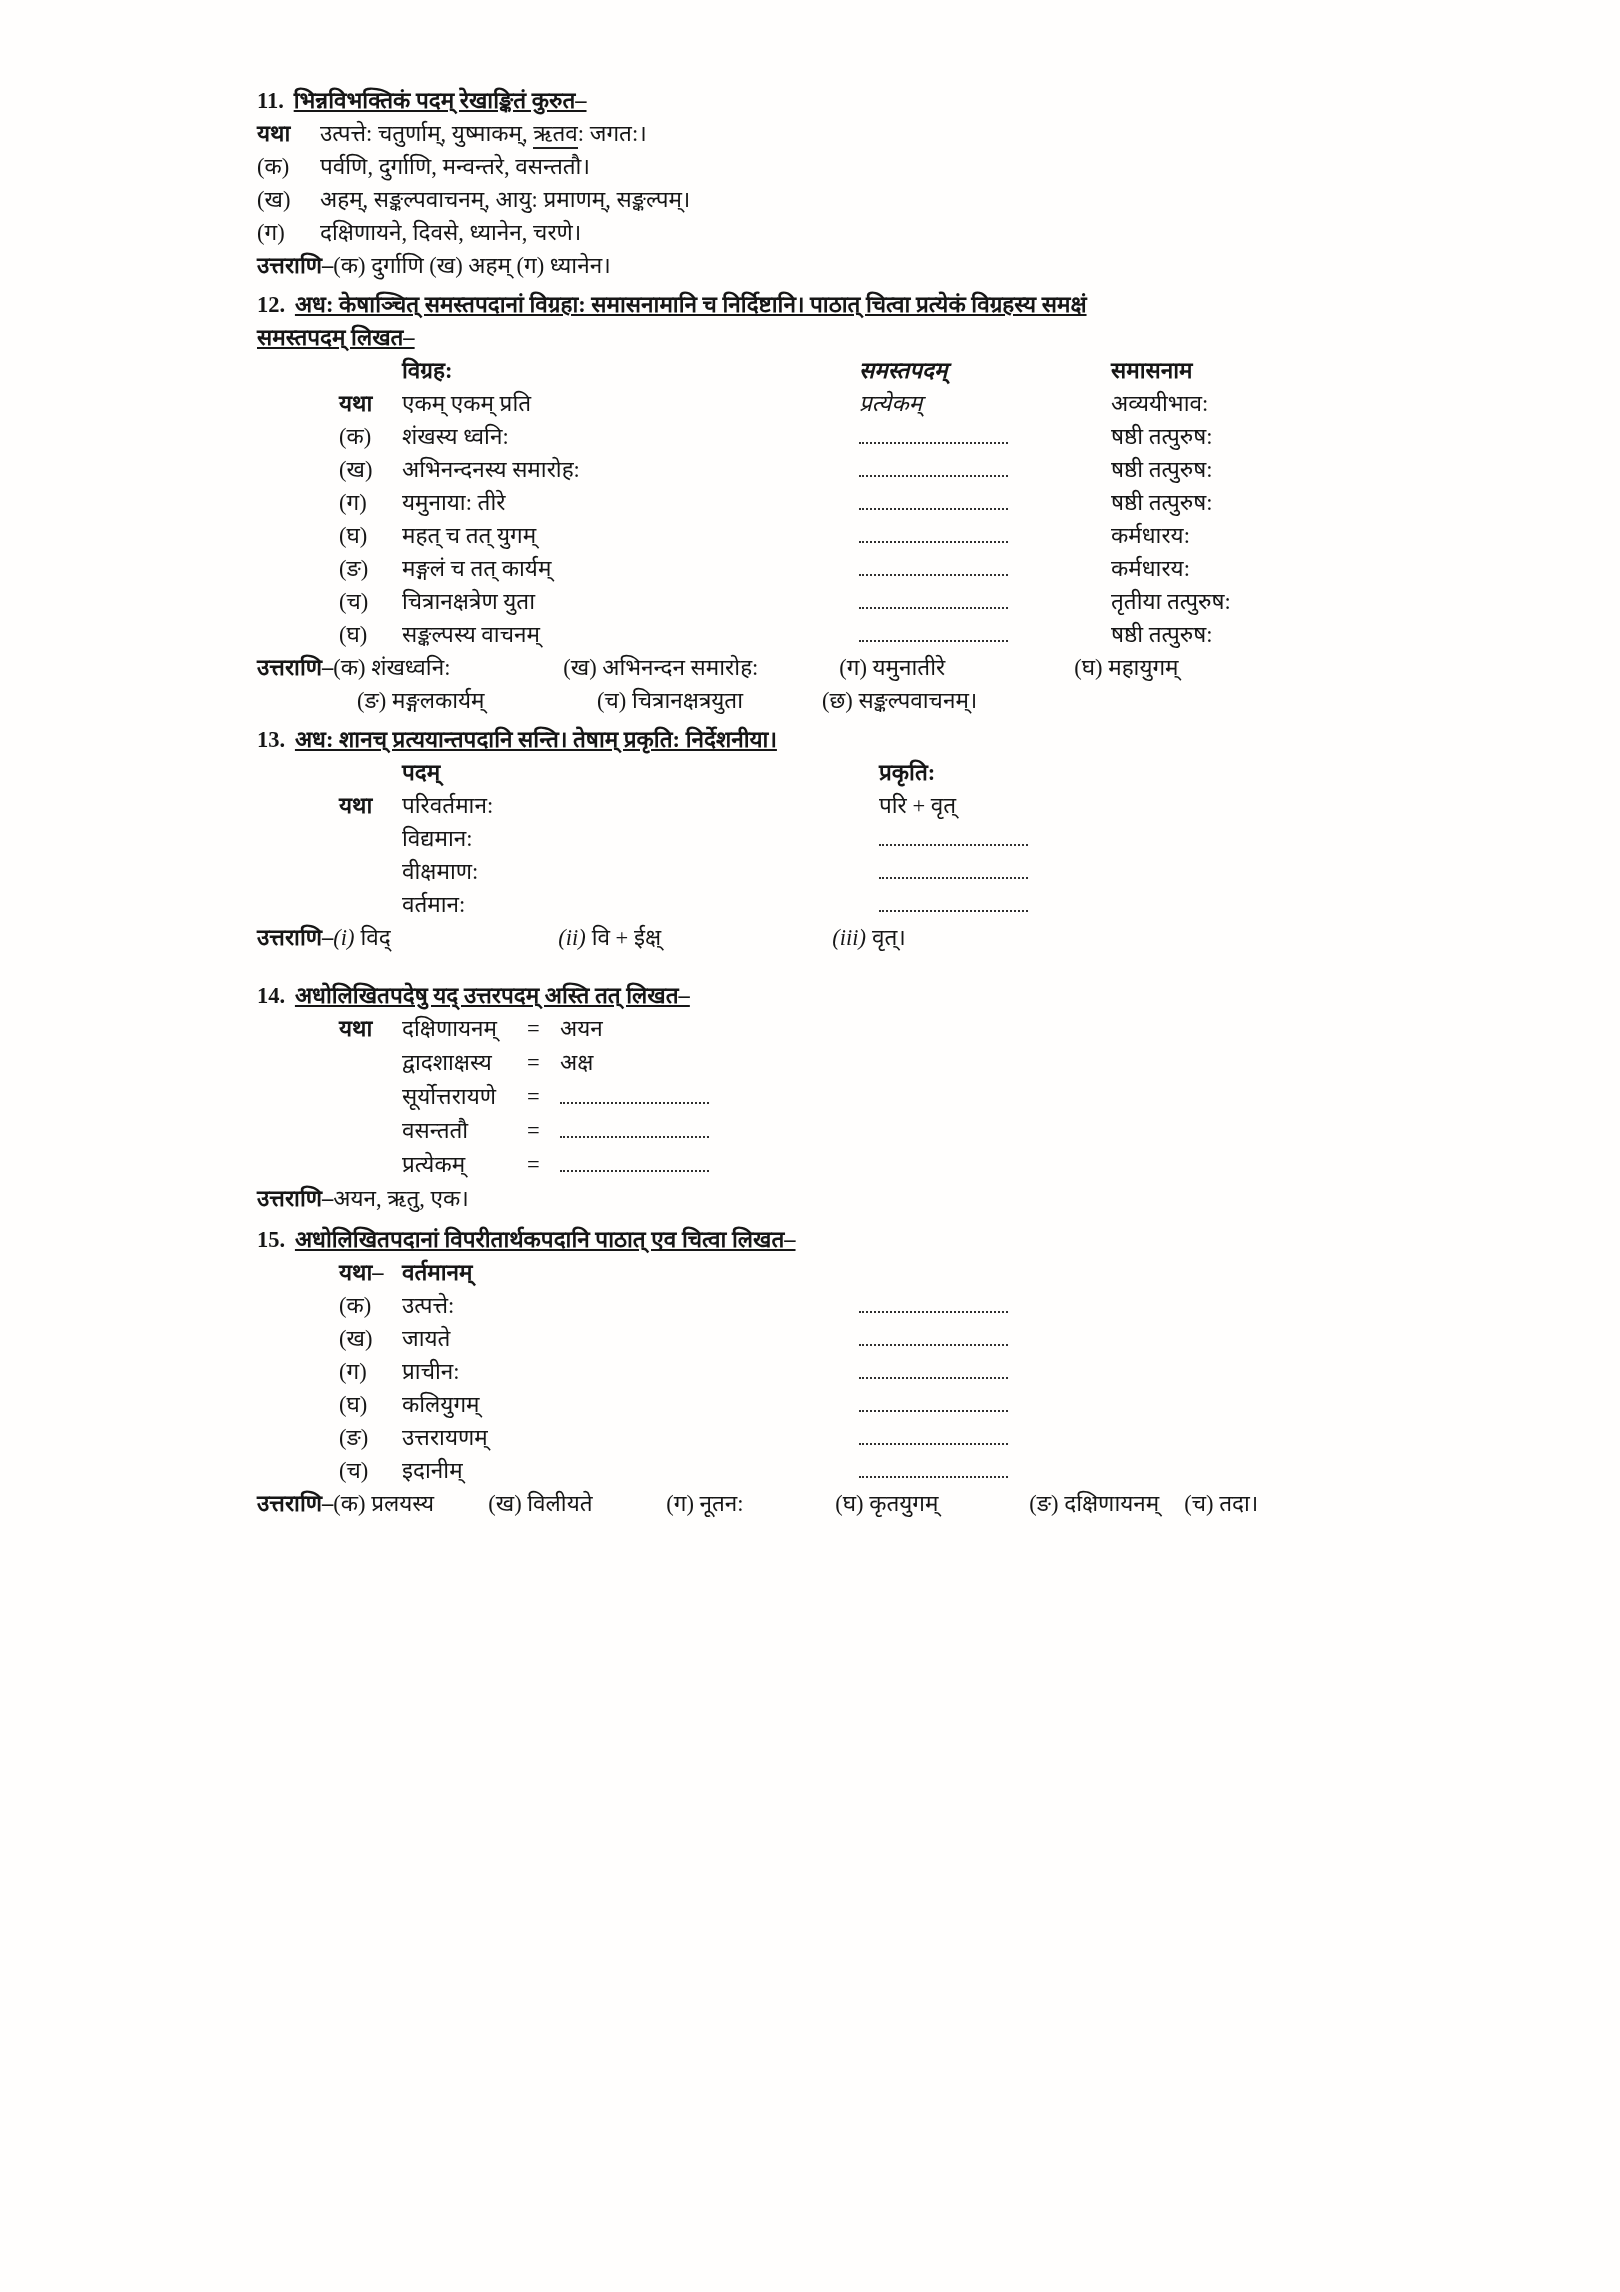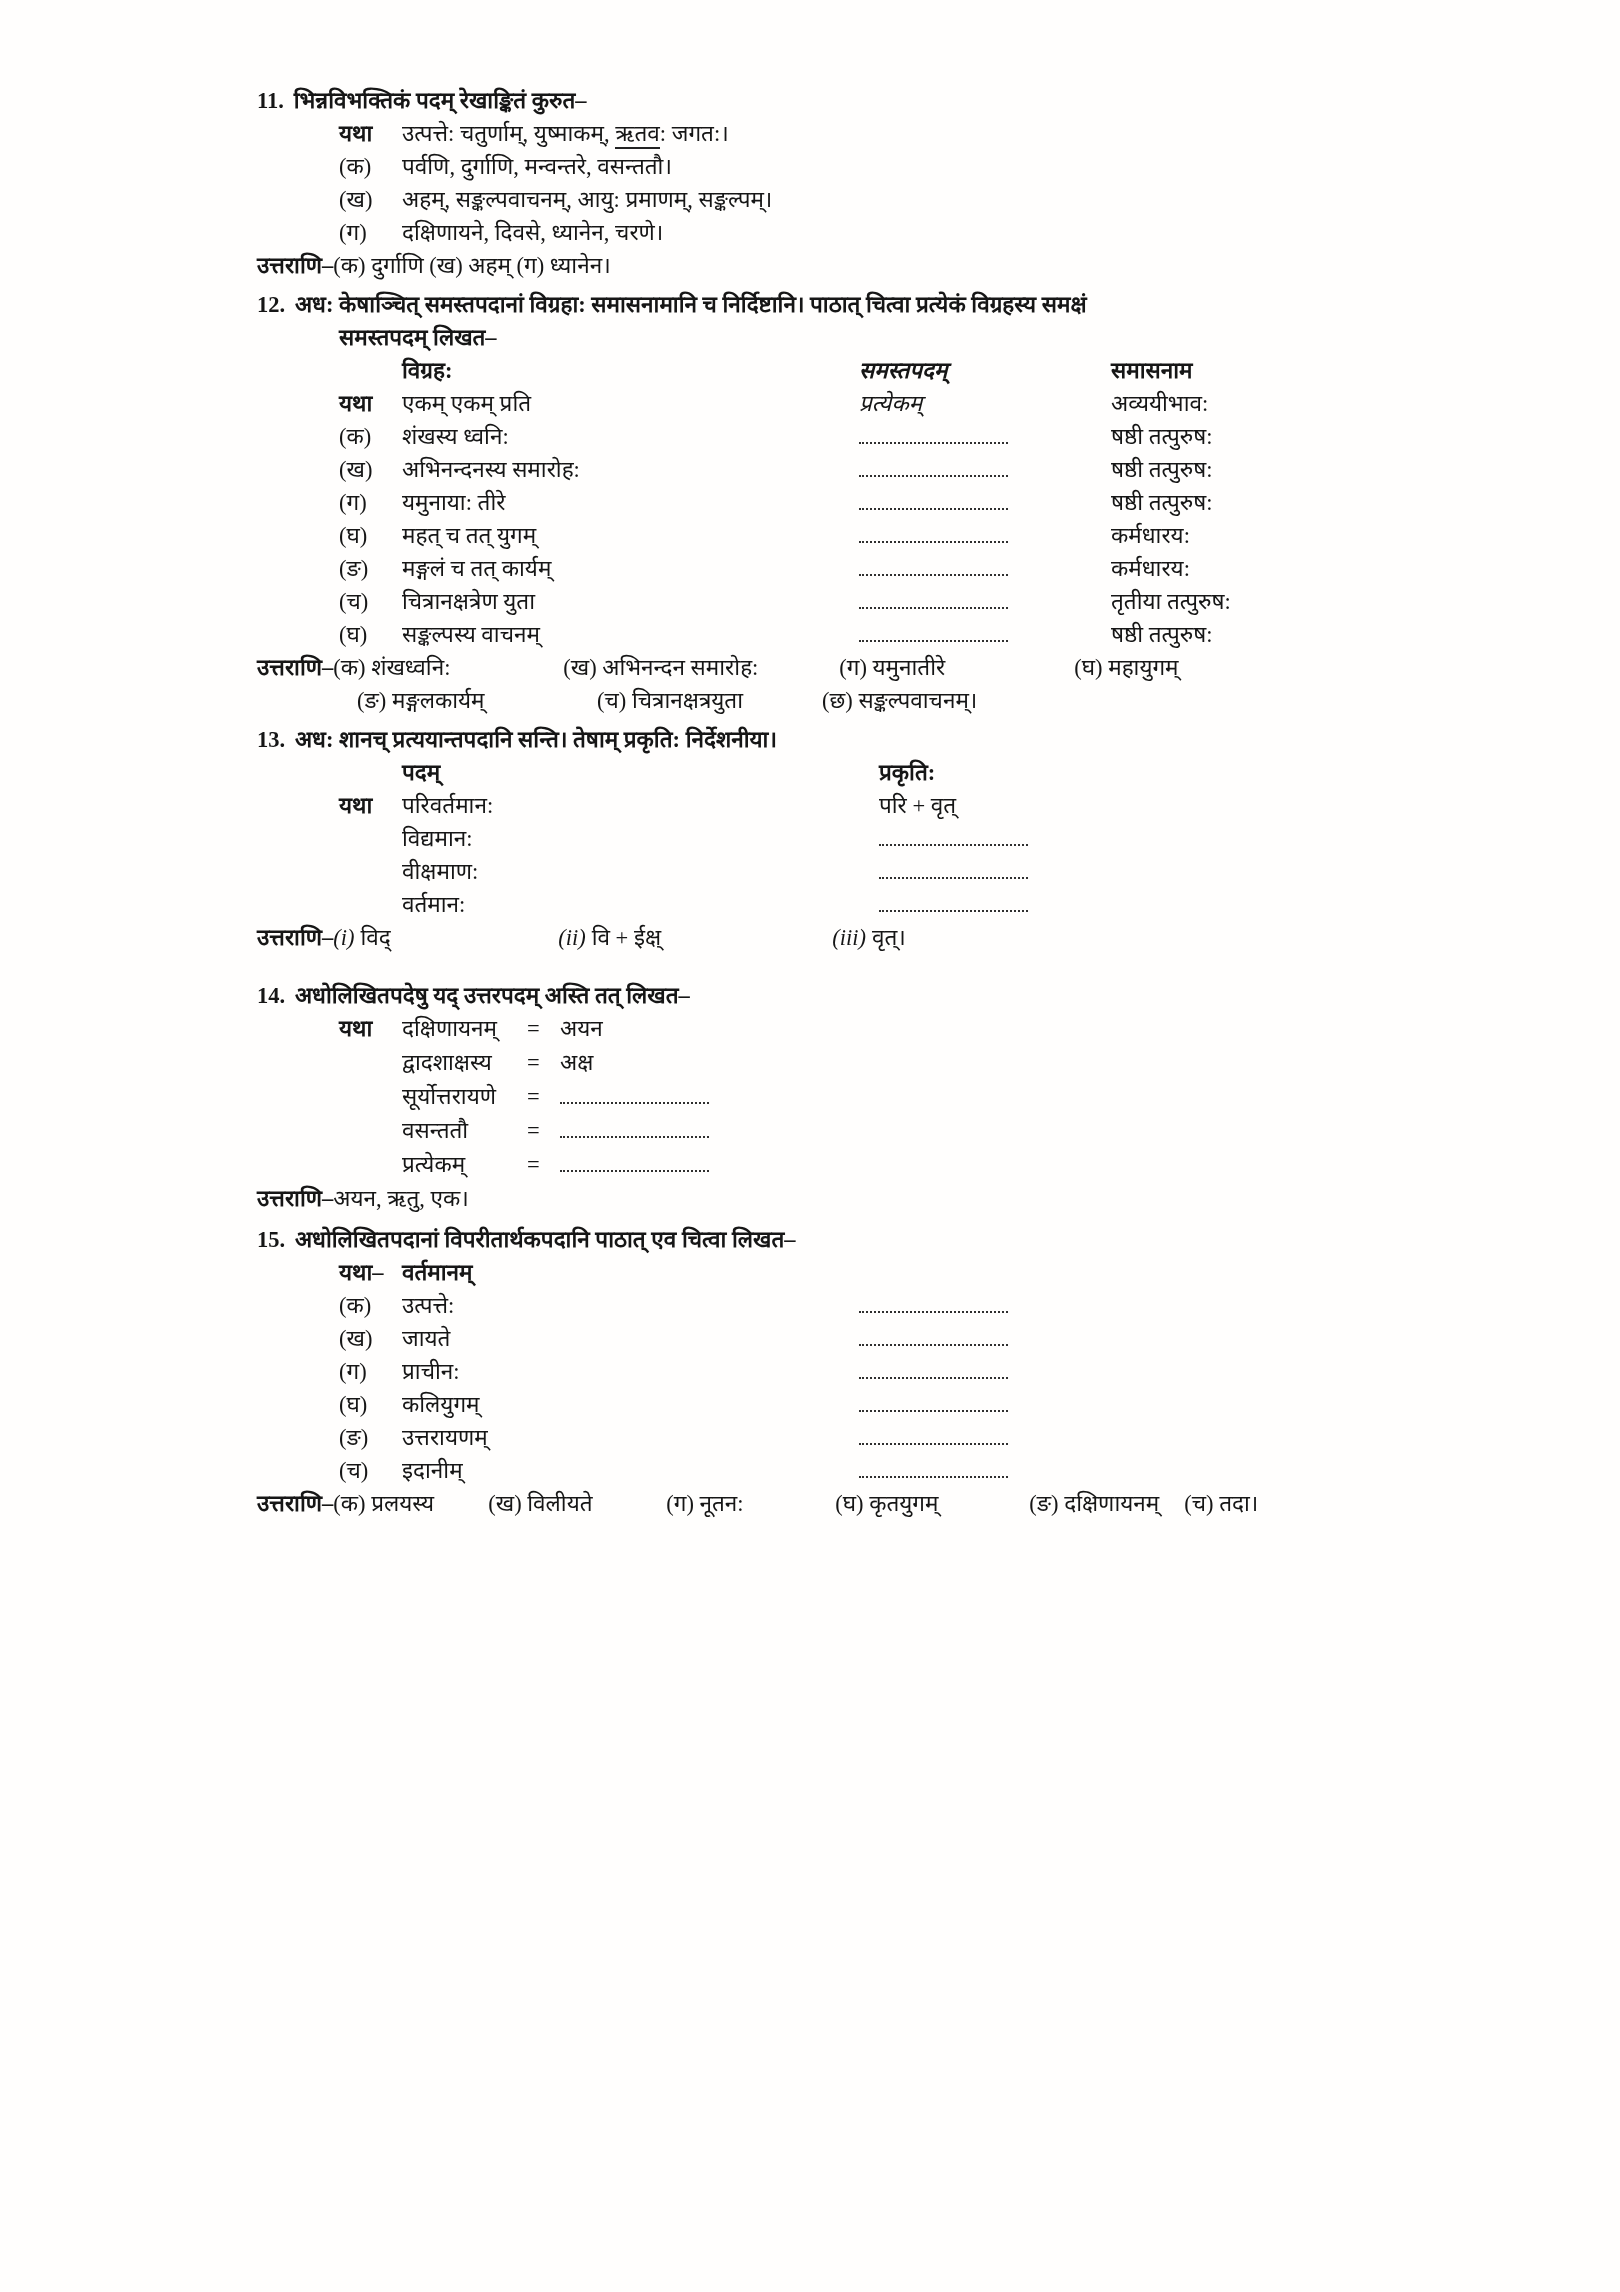--- a/index.html
+++ b/index.html
@@ -1,23 +1,23 @@
 <!DOCTYPE html>
 <html><head>
 <meta charset="utf-8">
 <style>
   html,body{margin:0;padding:0;background:#ffffff;}
   .page{position:relative;width:1620px;height:2293px;background:#fffefd;overflow:hidden;
         font-family:"Liberation Serif","DejaVu Serif",serif;color:#161616;}
   .content{position:absolute;left:257px;top:84px;width:1194px;font-size:22.5px;line-height:33px;}
   .bold{font-weight:700;}
   .line{white-space:nowrap;}
-  .indent{margin-left:82px;}
+  .indent{}
   .q-num{font-weight:700;display:inline-block;margin-right:9.8px;}
-  .q-title{font-weight:700;}
+  .q-title{font-weight:700;text-decoration:underline;}
   .opt-label{display:inline-block;width:63px;flex:none;}
   .ex-label{display:inline-block;width:63px;flex:none;font-weight:700;}
   .underline{border-bottom:2px solid #222;padding-bottom:1px;}
   .dots{display:inline-block;width:149px;height:12.7px;border-bottom:2px dotted #2f2f2f;}
   .t-row{display:flex;margin-left:82px;align-items:baseline;}
   .cell-label{width:63px;flex:none;}
   .cell-vigraha{width:457px;flex:none;}
   .cell-samasta{width:252px;flex:none;font-style:italic;}
   .cell-samasa{flex:1;}
   .cell-word13{width:477px;flex:none;}

